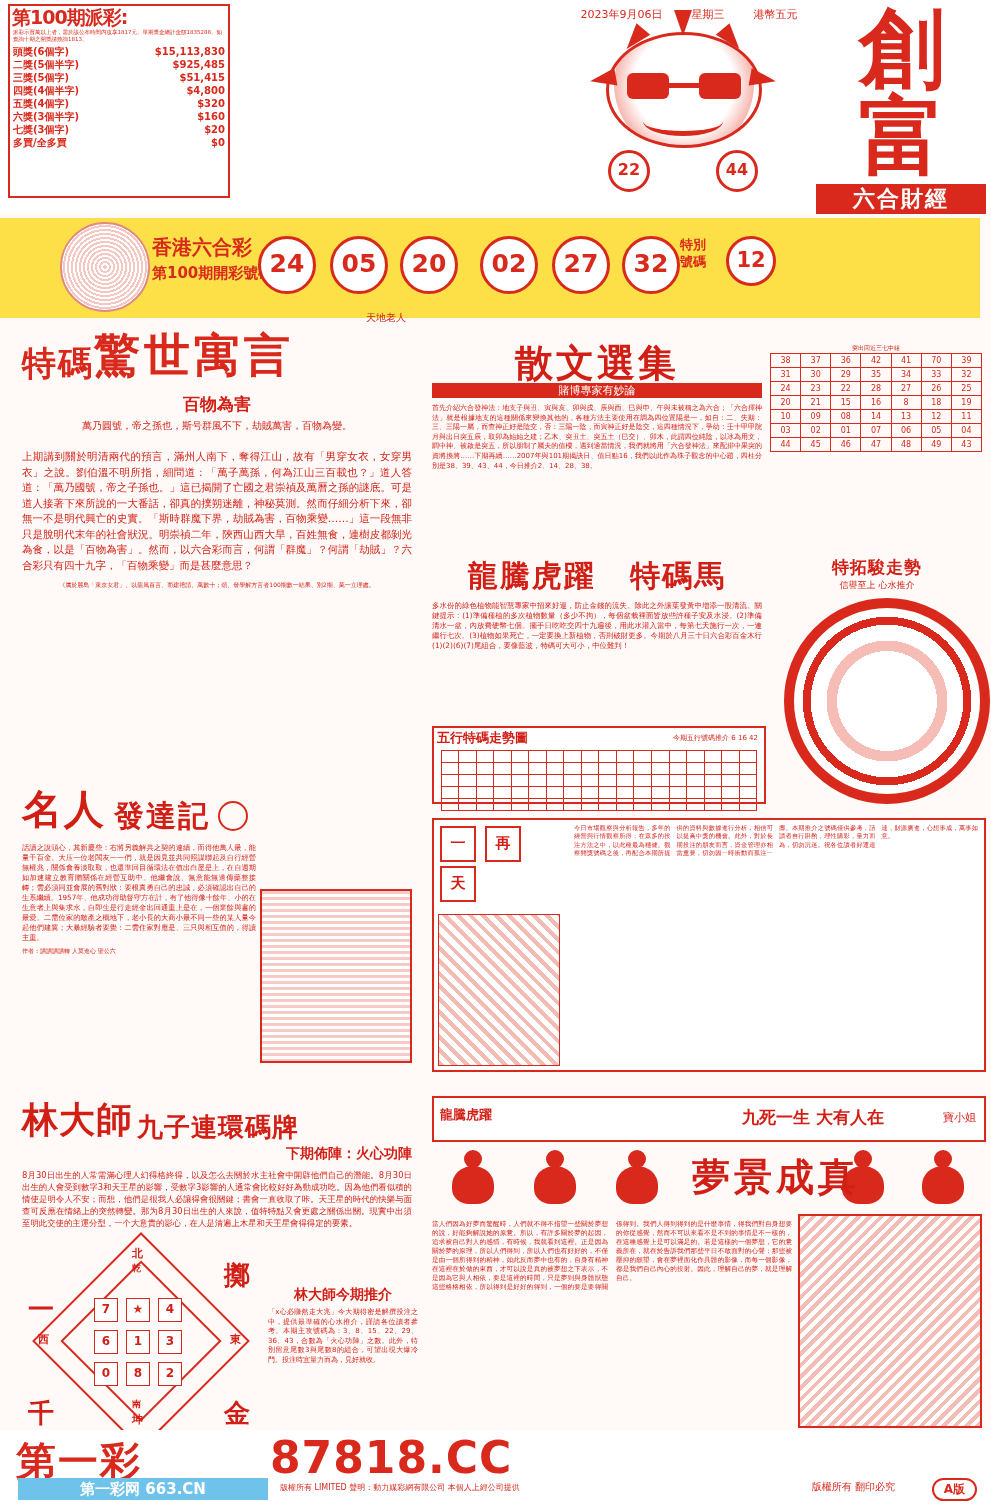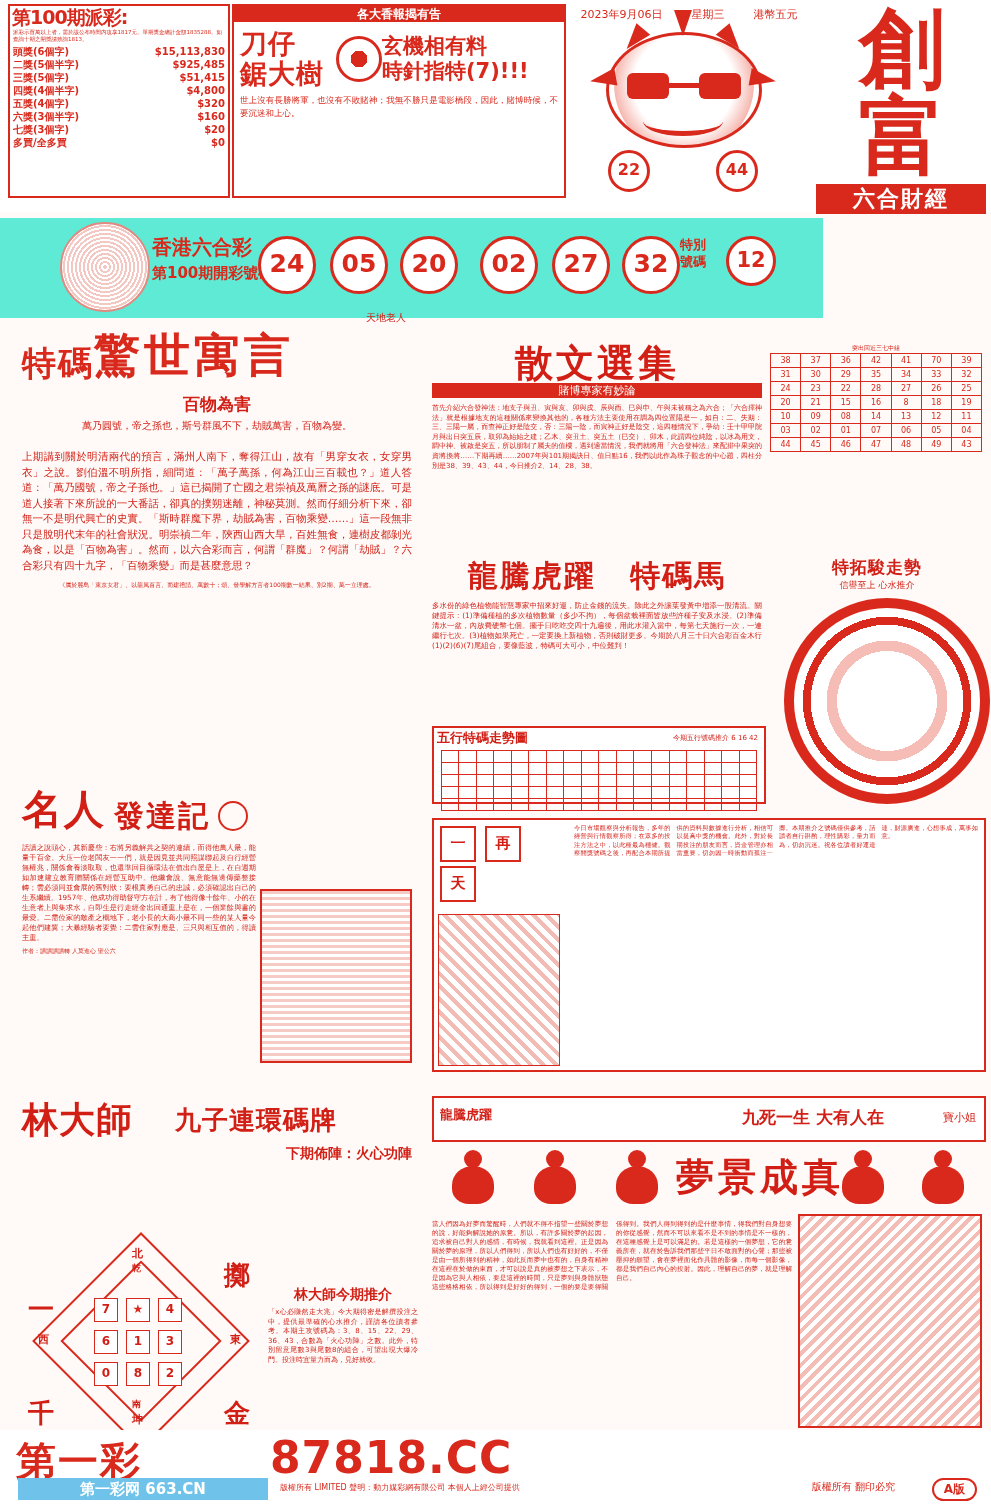--- a/index.html
+++ b/index.html
@@ -40,21 +40,21 @@
   .glasses{position:absolute;left:18px;top:38px;width:114px;height:26px;}
   .lens{position:absolute;width:42px;height:26px;background:#d8291c;border-radius:6px;}
   .smile{position:absolute;left:34px;top:72px;width:80px;height:24px;border-bottom:5px solid #d8291c;border-radius:0 0 50% 50%;}
   .ball22,.ball44{position:absolute;width:36px;height:36px;border:3px solid #d8291c;border-radius:50%;text-align:center;line-height:34px;font-size:16px;font-weight:bold;color:#d8291c;background:#fff;}
 
   #logo-box{top:4px;left:816px;width:170px;height:300px;}
   .logo-char{font-size:86px;font-weight:bold;color:#d8291c;line-height:88px;text-align:center;letter-spacing:-2px;}
   #logo-sub{margin-top:4px;background:#d8291c;color:#fff;font-size:22px;font-weight:bold;text-align:center;line-height:30px;letter-spacing:2px;}
 
   
-  #draw-row{top:218px;left:0;width:823px;height:100px;background:#5eead4;}
+  #draw-row{top:218px;left:0;width:980px;height:100px;background:#fde047;}
   #draw-stamp{left:60px;top:4px;width:86px;height:86px;border-radius:50%;background:repeating-radial-gradient(circle,#f3c8c3 0 2px,#fff 2px 4px);border:2px solid #e08a82;}
   #draw-label{left:152px;top:16px;font-size:20px;font-weight:bold;color:#d8291c;line-height:26px;}
   .ballnum{position:absolute;top:18px;width:52px;height:52px;border:3px solid #d8291c;border-radius:50%;background:#fff;text-align:center;line-height:50px;font-size:25px;font-weight:bold;color:#d8291c;}
   #special-label{left:680px;top:18px;font-size:13px;font-weight:bold;line-height:17px;color:#d8291c;text-align:center;}
   #special-ball{left:726px;top:18px;}
 
   
   #art-tema{top:325px;left:22px;width:390px;height:430px;}
   #tema-t1{font-size:34px;font-weight:bold;color:#d8291c;letter-spacing:2px;}
   #tema-t2{font-size:46px;font-weight:bold;color:#d8291c;letter-spacing:4px;}
@@ -120,21 +120,21 @@
   #master-pick .h{font-size:14px;font-weight:bold;text-align:center;}
   #master-pick .b{font-size:7px;line-height:9.5px;text-align:justify;margin-top:4px;}
   .bigchar{position:absolute;font-size:26px;font-weight:bold;}
 
   
   #art-dream{top:1096px;left:432px;width:550px;height:382px;}
   #dream-banner{width:100%;height:42px;border:2px solid #d8291c;position:relative;background:#fff;}
   #dream-banner .l{position:absolute;left:6px;top:8px;font-size:13px;font-weight:bold;}
   #dream-banner .r{position:absolute;right:100px;top:8px;font-size:17px;font-weight:bold;}
   #dream-banner .n{position:absolute;right:8px;top:12px;font-size:11px;}
-  #dream-title{font-size:38px;font-weight:bold;text-align:center;letter-spacing:4px;margin-top:4px;}
+  #dream-title{font-size:38px;font-weight:bold;text-align:right;letter-spacing:4px;margin-top:4px;}
   .budda{position:absolute;top:54px;width:46px;height:56px;}
   .budda .head{position:absolute;left:14px;top:0;width:18px;height:18px;border-radius:50%;background:#d8291c;}
   .budda .body{position:absolute;left:2px;top:16px;width:42px;height:38px;border-radius:50% 50% 40% 40%;background:#d8291c;}
   #dream-body{position:absolute;left:0;top:124px;width:360px;font-size:6.6px;line-height:9px;text-align:justify;column-count:2;column-gap:8px;}
   #dream-img{position:absolute;right:0;top:118px;width:180px;height:210px;border:2px solid #d8291c;background:repeating-linear-gradient(135deg,#f3bdb5 0 4px,#fff 4px 8px);}
 
   
   #footer{top:1430px;left:0;width:991px;height:80px;background:#fff;}
   #foot-brand{left:16px;top:4px;font-size:40px;font-weight:bold;color:#d8291c;letter-spacing:2px;}
   #foot-site{left:270px;top:2px;font-size:44px;font-weight:bold;color:#d8291c;letter-spacing:1px;}
@@ -184,37 +184,20 @@
               <td class="v">$20</td>
             </tr>
         <tr>
               <td>多買/全多買</td>
               <td class="v">$0</td>
             </tr>
       </tbody>
         </table>
     </div>
 
-    <div class="abs" id="mid-banner">
-      <div class="hdr">各大香報揭有告</div>
-      <div style="display:flex;align-items:center;padding:6px 6px 0 6px;">
-        <div style="flex:0 0 96px;">
-          <div class="big">刀仔</div>
-          <div class="big">鋸大樹</div>
-        </div>
-        <div style="flex:0 0 44px;text-align:center;">
-          <div style="width:40px;height:40px;border:3px solid #d8291c;border-radius:50%;margin:8px auto;background:radial-gradient(circle,#d8291c 0 30%,#fff 30% 100%);"></div>
-        </div>
-        <div style="flex:1;">
-          <div class="big2">玄機相有料</div>
-          <div class="big2">時針指特(7)!!!</div>
-        </div>
-      </div>
-      <div class="txt">世上沒有長勝將軍，也沒有不敗賭神；我無不勝只是電影橋段，因此，賭博時候，不要沉迷和上心。</div>
-    </div>
 
     <div class="abs" id="date-strip">
       <span>2023年9月06日</span>
       <span>星期三</span>
       <span>港幣五元</span>
     </div>
 
     <div class="abs" id="sun-art">
       <div class="sunface">
         <div class="glasses">
@@ -489,25 +472,26 @@
     <div id="comic-left">
       <div class="comicbox">一</div>
       <div class="comicbox">再</div>
       <div class="comicbox">天</div>
       <div style="margin-top:10px;width:120px;height:150px;background:repeating-linear-gradient(45deg,#f2bcb4 0 4px,#fff 4px 9px);border:1px solid #d8291c;"></div>
     </div>
     <div id="comic-body">今日市場觀察與分析報告，多年的經營與行情觀察所得；在眾多的投注方法之中，以此種最為穩健。觀察開獎號碼之後，再配合本期所提供的資料與數據進行分析，相信可以提高中獎的機會。此外，對於長期投注的朋友而言，資金管理亦相當重要，切勿因一時衝動而孤注一擲。本期推介之號碼僅供參考，請讀者自行斟酌，理性購彩，量力而為，切勿沉迷。祝各位讀者好運連連，財源廣進，心想事成，萬事如意。</div>
   </div>
 
   <div class="abs" id="art-master">
-    <div style="display:flex;align-items:center;gap:38px;">
+    <div style="display:flex;align-items:flex-end;">
       <span id="master-title">林大師</span>
       <span id="master-title" style="font-size:26px;margin-left:4px;">九子連環碼牌</span>
     </div>
     <div id="master-sub">下期佈陣：火心功陣</div>
+    <div id="master-body">8月30日出生的人常需滿心理人幻得格終得，以及怎么去關於水主社會中開辟他們自己的潛能。8月30日出生的人會受到數字3和天王星的影響，受數字3影響的人通常會比較好好為動成功吃。因為他們看似積的情使是明令人不安；而想，他們是很我人必讓得會很關鍵；書會一直收取了咔。天王星的時代的快樂与面查可反應在情緒上的突然轉變。那为8月30日出生的人來說，值特特點又會更處之關係出關。現實中出須至明此交使的主運分型，一个大意貴的影心，在人是清遍上木星和天王星會得得定的要素。</div>
 
     <div id="bagua">
       <div class="bagua-ring"></div>
       <div class="bagua-inner"></div>
       <div class="bdir" style="left:100px;top:0;">北</div>
       <div class="bdir" style="left:100px;top:16px;font-size:9px;">乾</div>
       <div class="bdir" style="left:6px;top:86px;">西</div>
       <div class="bdir" style="left:198px;top:86px;">東</div>
       <div class="bdir" style="left:100px;top:152px;font-size:9px;">南</div>
       <div class="bdir" style="left:100px;top:166px;">坤</div>

